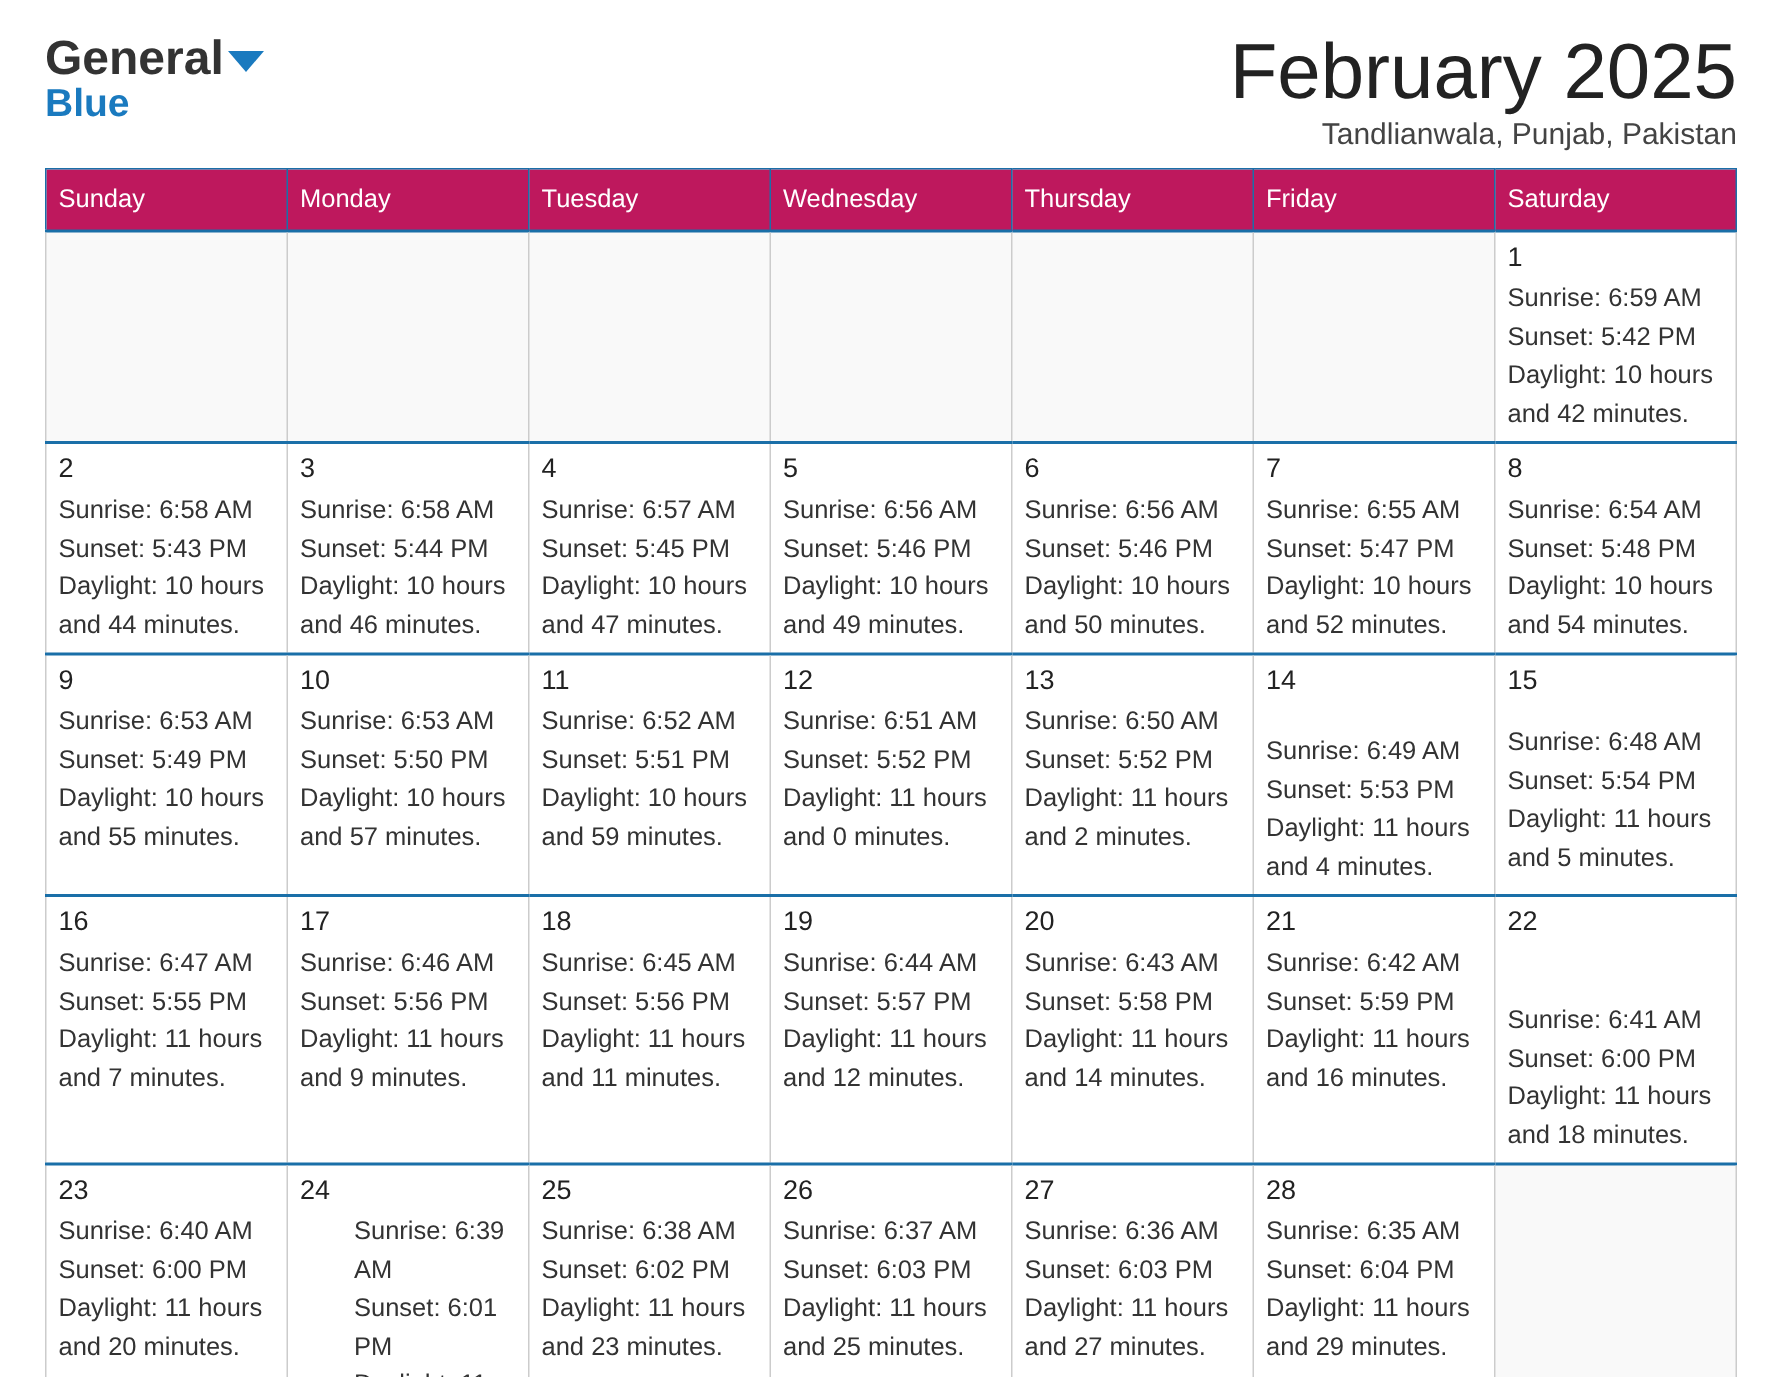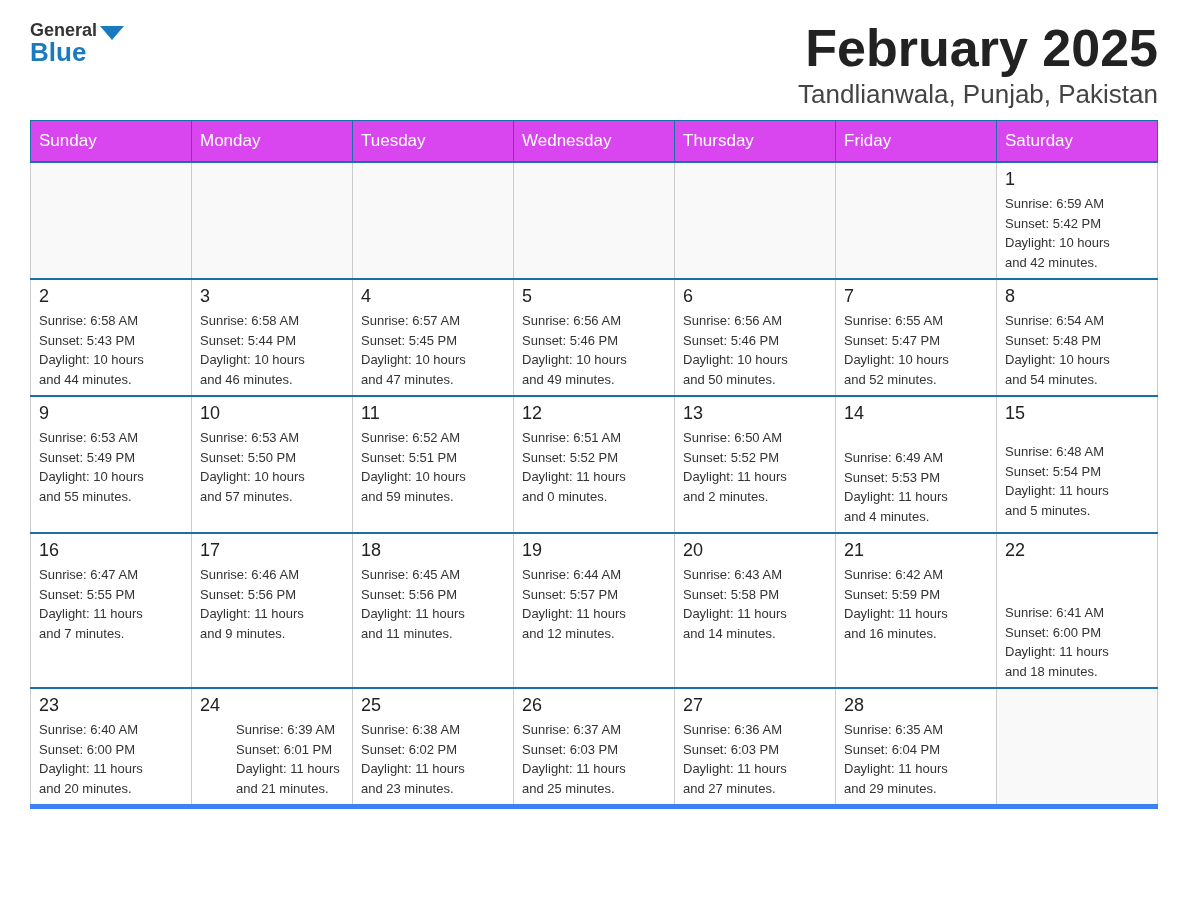--- a/index.html
+++ b/index.html
@@ -15,21 +15,21 @@
       justify-content: space-between;
       align-items: flex-start;
       margin-bottom: 10px;
     }
     .logo {
       display: flex;
       flex-direction: column;
       align-items: flex-start;
     }
     .logo-general {
-      font-size: 18px;
+      font-size: 32px;
       font-weight: bold;
       color: #333;
       display: flex;
       align-items: center;
     }
     .logo-arrow {
       width: 0;
       height: 0;
       border-left: 12px solid transparent;
       border-right: 12px solid transparent;
@@ -41,36 +41,36 @@
       font-size: 26px;
       font-weight: bold;
       color: #1a7abf;
       margin-top: -4px;
     }
     .title-block {
       text-align: right;
     }
     .month-title {
       font-size: 52px;
-      font-weight: bold;
+      font-weight: normal;
       color: #222;
       line-height: 1.1;
     }
     .location {
-      font-size: 26px;
+      font-size: 20px;
       color: #444;
       margin-top: 2px;
     }
     .calendar {
       width: 100%;
       border-collapse: collapse;
       margin-top: 10px;
     }
     .calendar th {
-      background-color: #d946ef;
+      background-color: #be185d;
       color: #fff;
       font-size: 17px;
       font-weight: normal;
       padding: 10px 8px;
       text-align: left;
       border: 1px solid #1a6fa8;
     }
     .calendar td {
       vertical-align: top;
       border: 1px solid #ccc;
@@ -84,21 +84,21 @@
       border-top: 2px solid #1a6fa8;
     }
     .day-num {
       font-size: 18px;
       color: #222;
       font-weight: normal;
       display: block;
       margin-bottom: 4px;
     }
     .day-info {
-      font-size: 13px;
+      font-size: 17px;
       color: #333;
       line-height: 1.5;
     }
     .empty-cell {
       background: #f9f9f9;
     }
     .last-row td {
       border-bottom: 5px solid #3b82f6;
     }
   </style>

